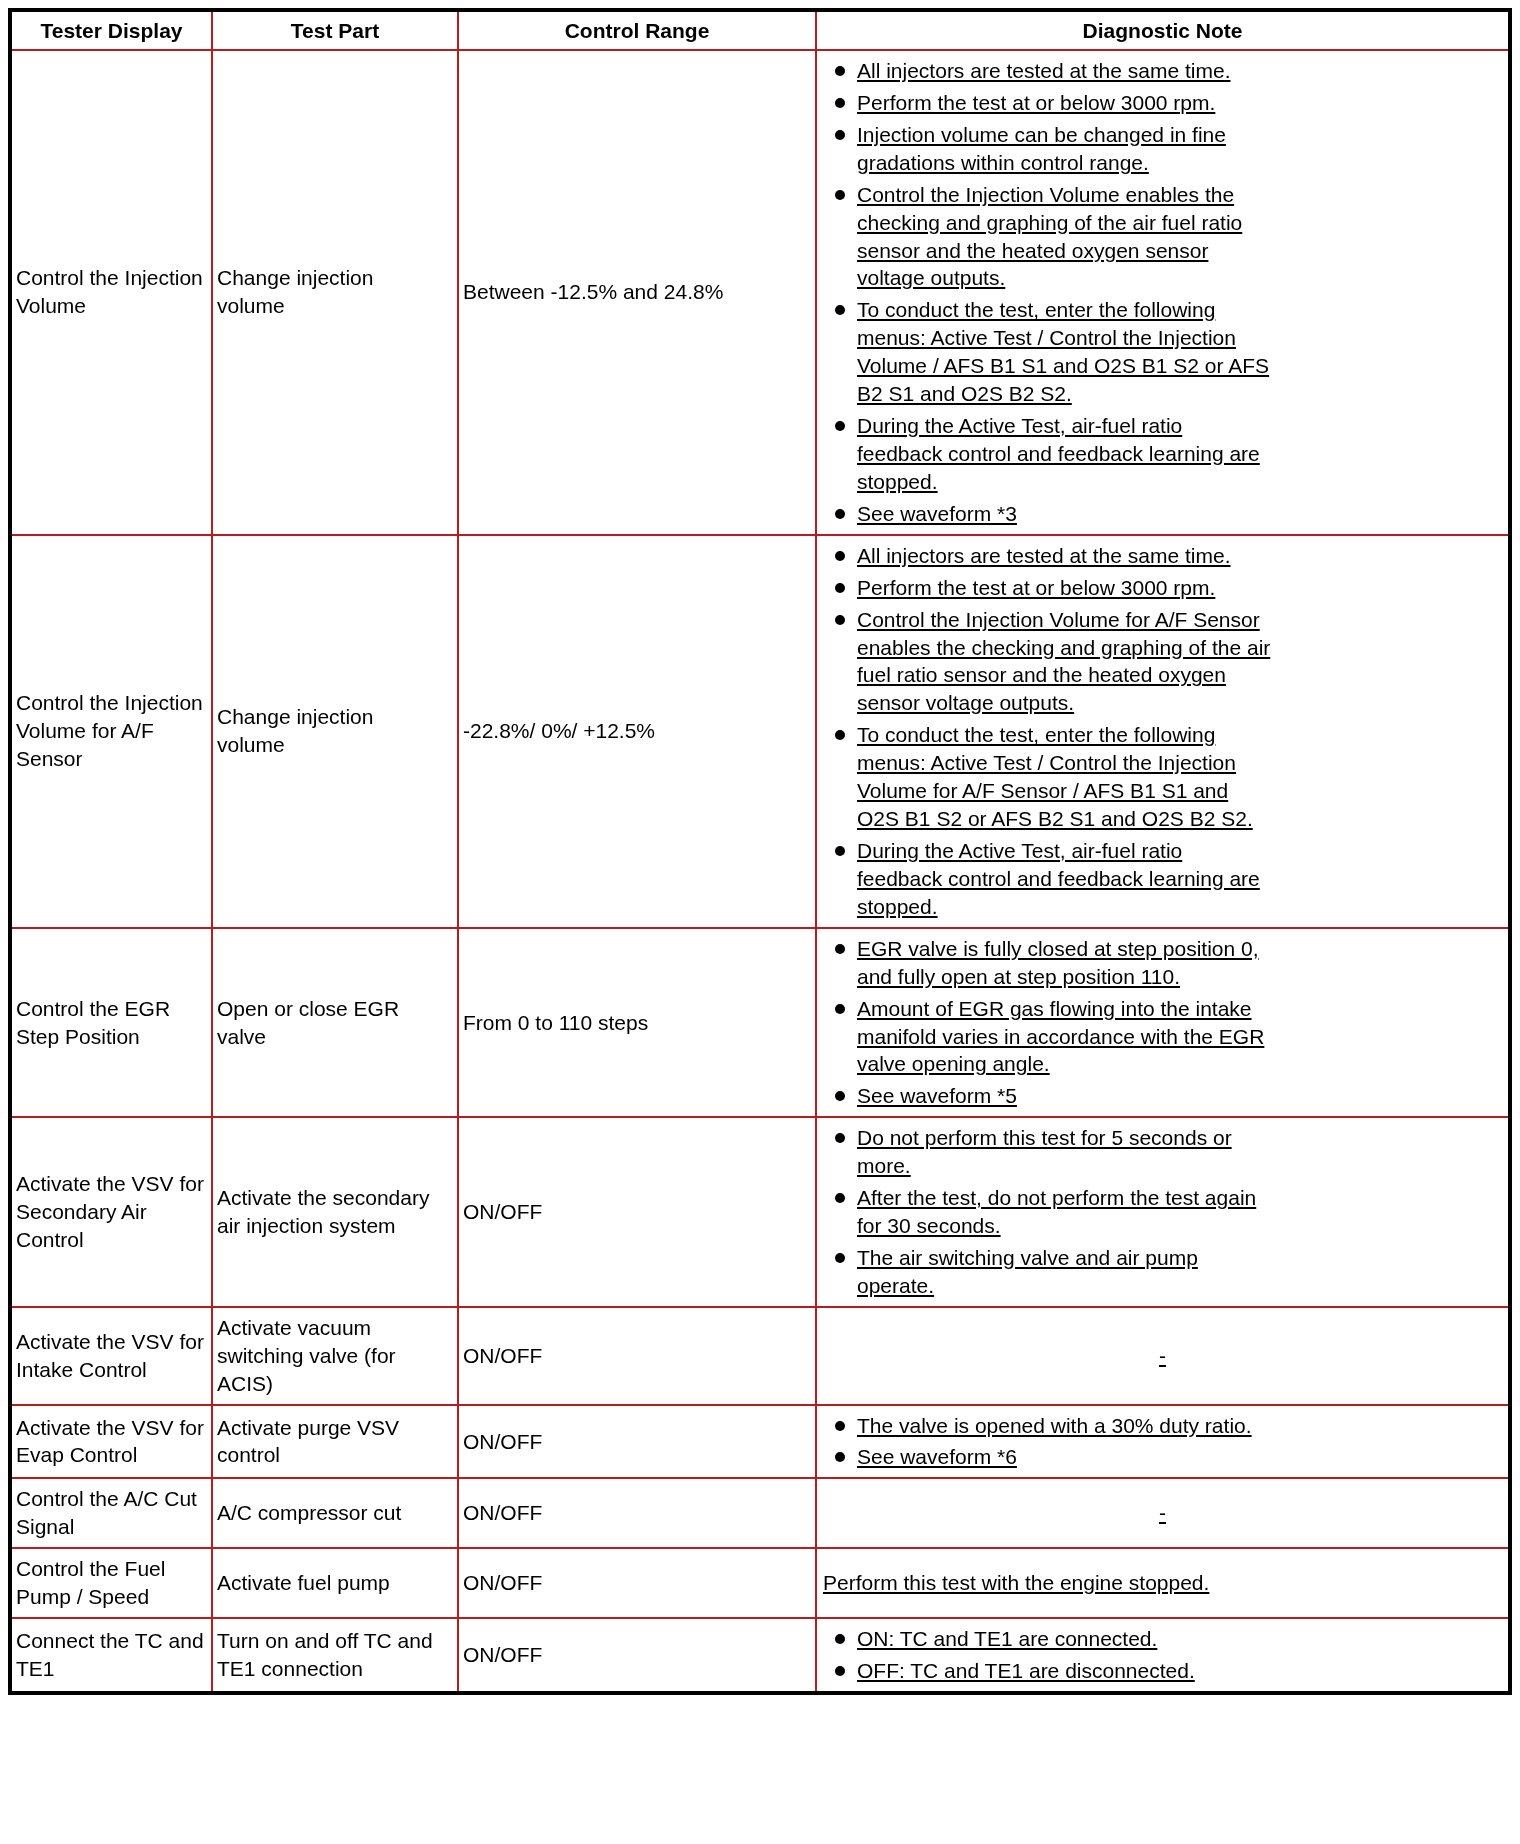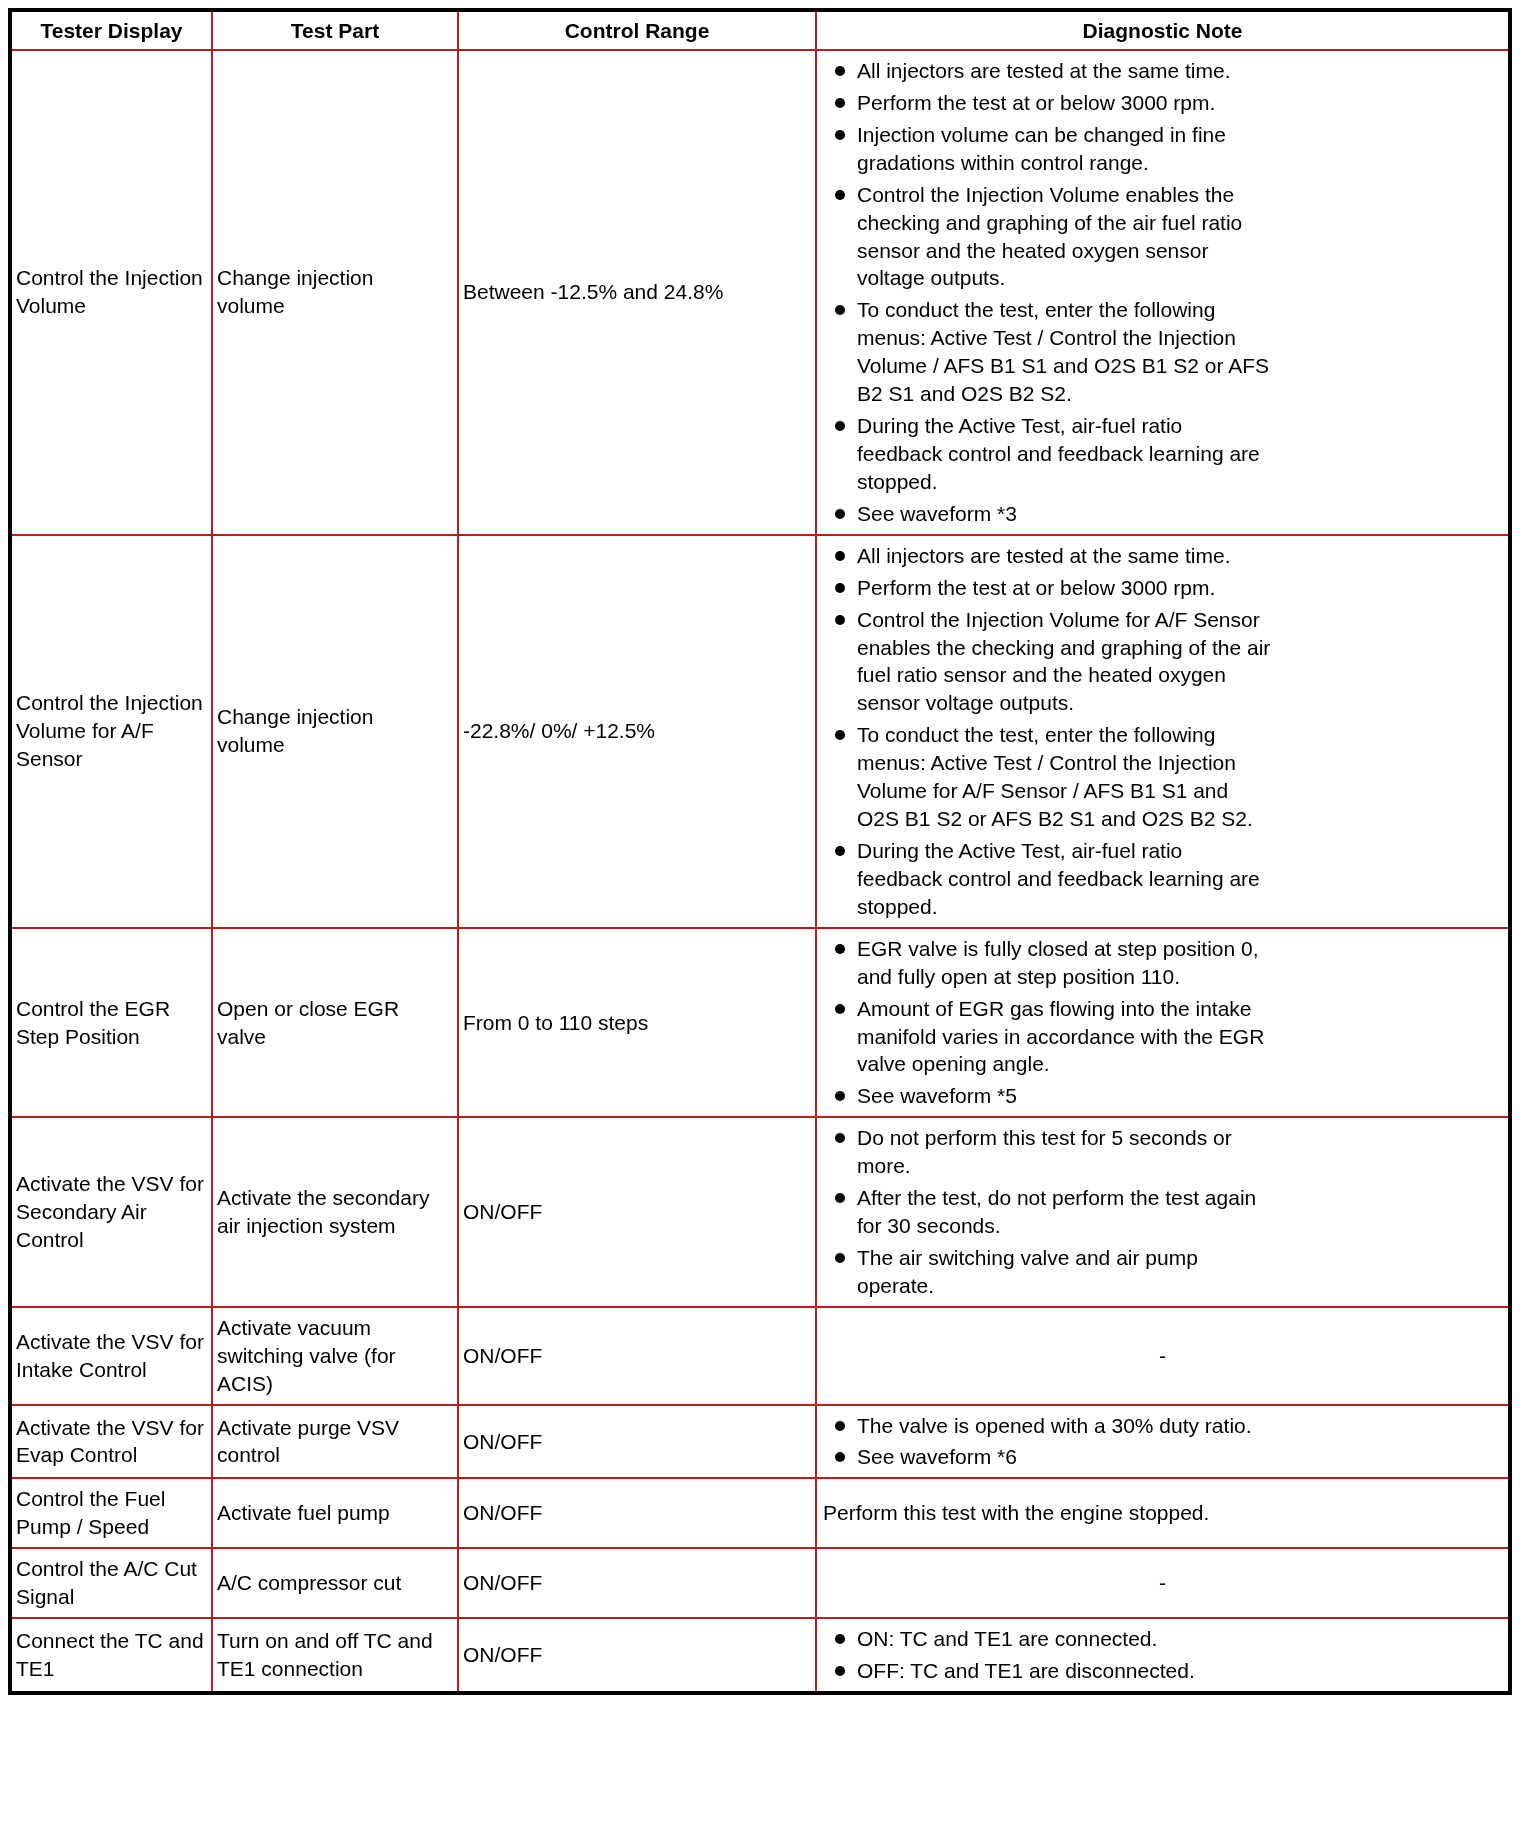--- a/index.html
+++ b/index.html
@@ -33,21 +33,21 @@
   }
   table.active-test th {
     font-weight: bold;
     text-align: center;
     height: 40px;
     padding: 4px;
   }
   td.c1 { padding-left: 5px; }
   td.c2 { padding-left: 8px; }
   td.c3 { padding-left: 7px; }
-  td.c4 { padding: 8px 4px; }
+  td.c4 { padding: 8px 4px; text-decoration: underline; }
   .c1 .cell-text { max-width: 192px; }
   .c2 .cell-text { max-width: 222px; }
   .c3 .cell-text { white-space: nowrap; }
   ul.notes {
     list-style: none;
     margin: 0;
     padding: 0;
     max-width: 452px;
   }
   ul.notes li.note-item {
@@ -193,44 +193,44 @@
           </td>
           <td class="c4">
             <ul class="notes">
               <li class="note-item">The valve is opened with a 30% duty ratio.</li>
               <li class="note-item">See waveform *6</li>
             </ul>
           </td>
         </tr>
         <tr>
           <td class="c1">
+            <div class="cell-text">Control the A/C Cut Signal</div>
+          </td>
+          <td class="c2">
+            <div class="cell-text">A/C compressor cut</div>
+          </td>
+          <td class="c3">
+            <div class="cell-text">ON/OFF</div>
+          </td>
+          <td class="c4">
+            <div class="note-dash">-</div>
+          </td>
+        </tr>
+        <tr>
+          <td class="c1">
             <div class="cell-text">Control the Fuel Pump / Speed</div>
           </td>
           <td class="c2">
             <div class="cell-text">Activate fuel pump</div>
           </td>
           <td class="c3">
             <div class="cell-text">ON/OFF</div>
           </td>
           <td class="c4">
             <div class="note-plain">Perform this test with the engine stopped.</div>
-          </td>
-        </tr>
-        <tr>
-          <td class="c1">
-            <div class="cell-text">Control the A/C Cut Signal</div>
-          </td>
-          <td class="c2">
-            <div class="cell-text">A/C compressor cut</div>
-          </td>
-          <td class="c3">
-            <div class="cell-text">ON/OFF</div>
-          </td>
-          <td class="c4">
-            <div class="note-dash">-</div>
           </td>
         </tr>
         <tr>
           <td class="c1">
             <div class="cell-text">Connect the TC and TE1</div>
           </td>
           <td class="c2">
             <div class="cell-text">Turn on and off TC and TE1 connection</div>
           </td>
           <td class="c3">

